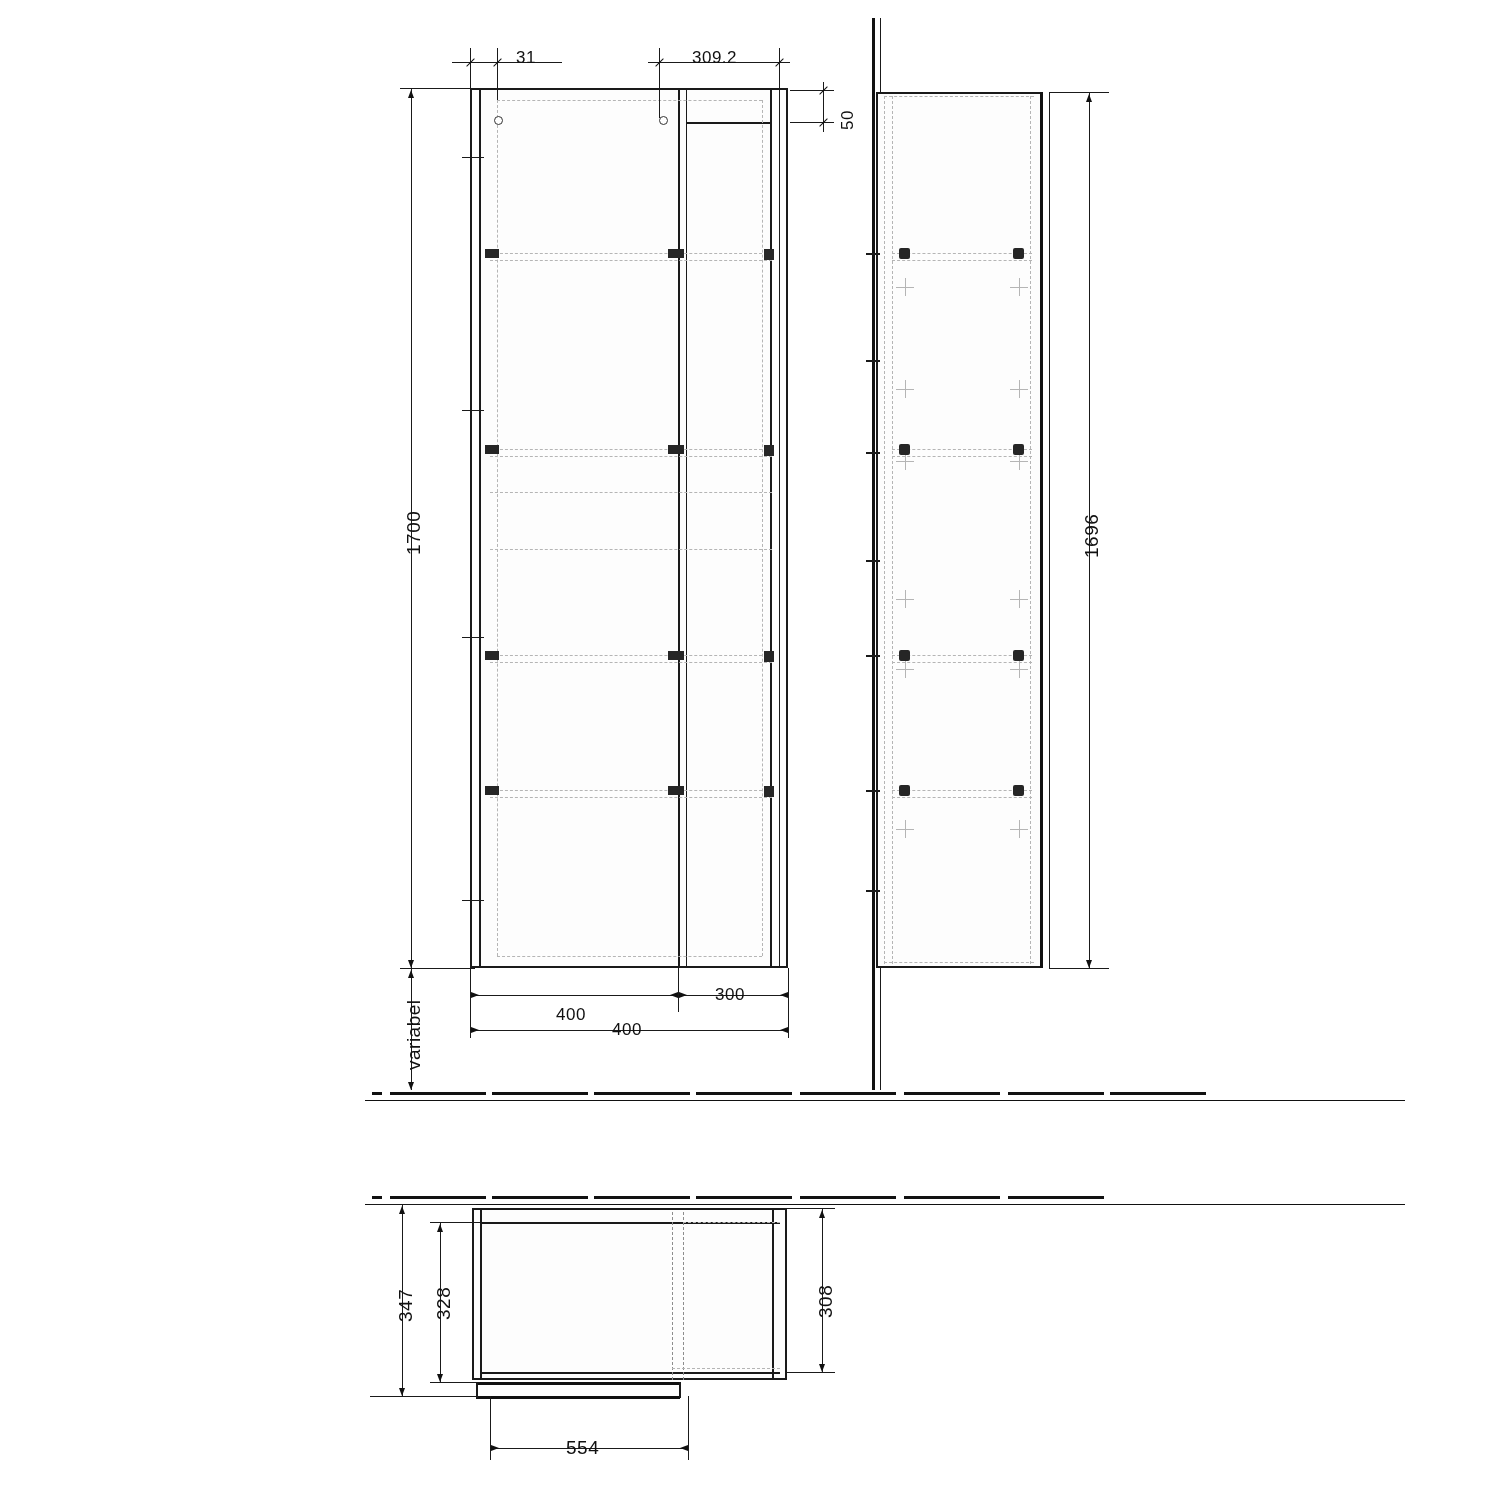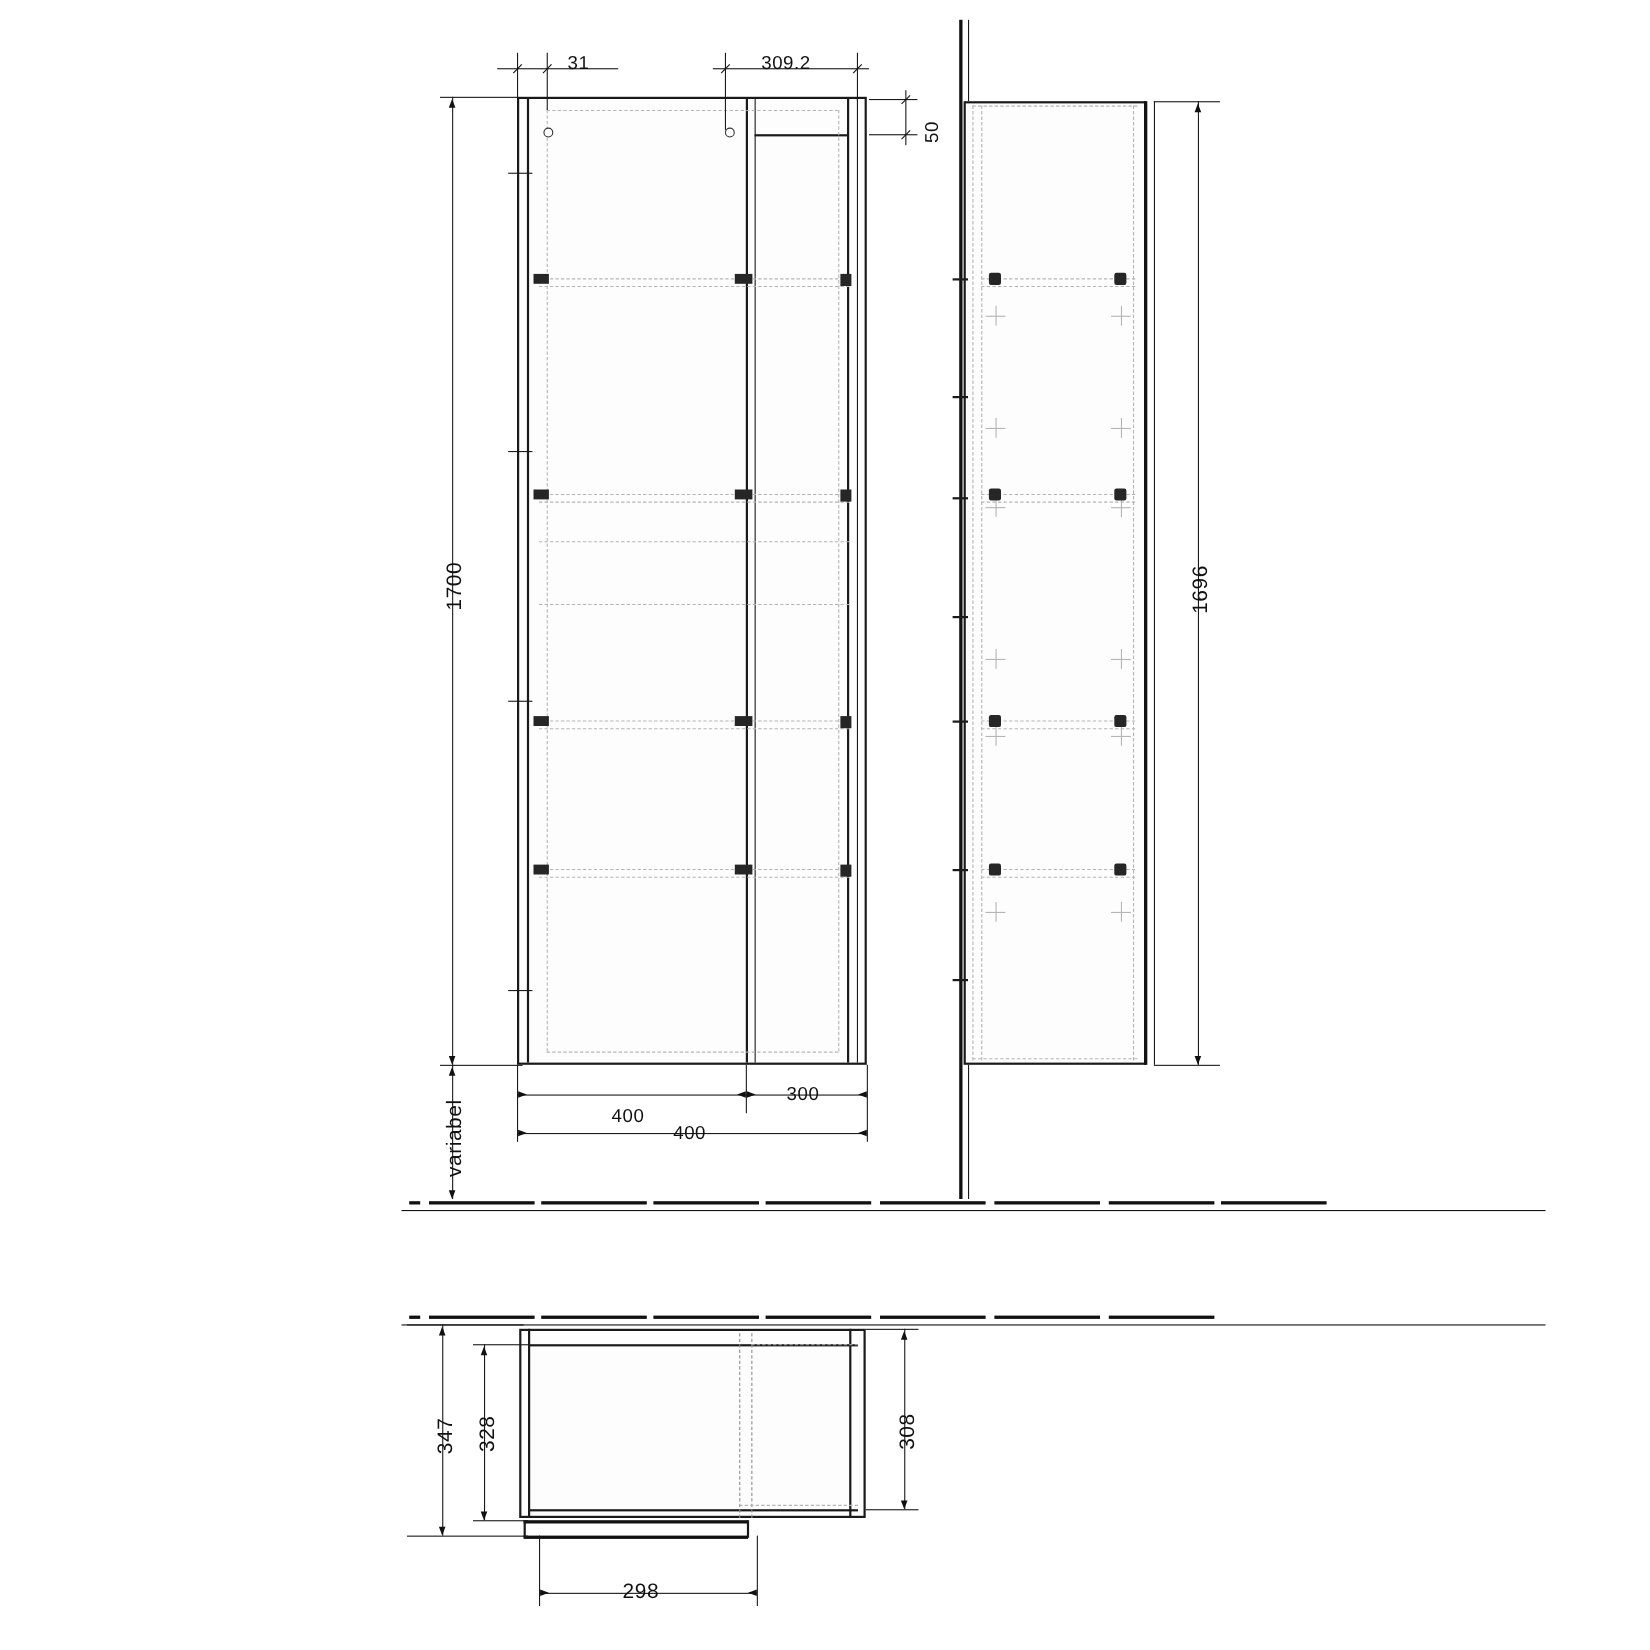--- a/index.html
+++ b/index.html
@@ -343,16 +343,16 @@
     <div class="ln v" style="left:822px; top:1208px; height:164px;"></div>
     <div class="arrow-u" style="left:819px; top:1210px;"></div>
     <div class="arrow-d" style="left:819px; top:1364px;"></div>
     <div class="dim-text vert" style="left:815px; top:1318px; font-size:19px;">308</div>
 
     <div class="ln v" style="left:490px; top:1396px; height:64px;"></div>
     <div class="ln v" style="left:688px; top:1396px; height:64px;"></div>
     <div class="ln h" style="left:490px; top:1448px; width:198px;"></div>
     <div class="arrow-r" style="left:491px; top:1445px;"></div>
     <div class="arrow-l" style="left:680px; top:1445px;"></div>
-    <div class="dim-text" style="left:566px; top:1437px; font-size:19px;">298</div>
+    <div class="dim-text" style="left:566px; top:1437px; font-size:19px;">554</div>
   </div>
 
 </div>
 
 </body></html>

